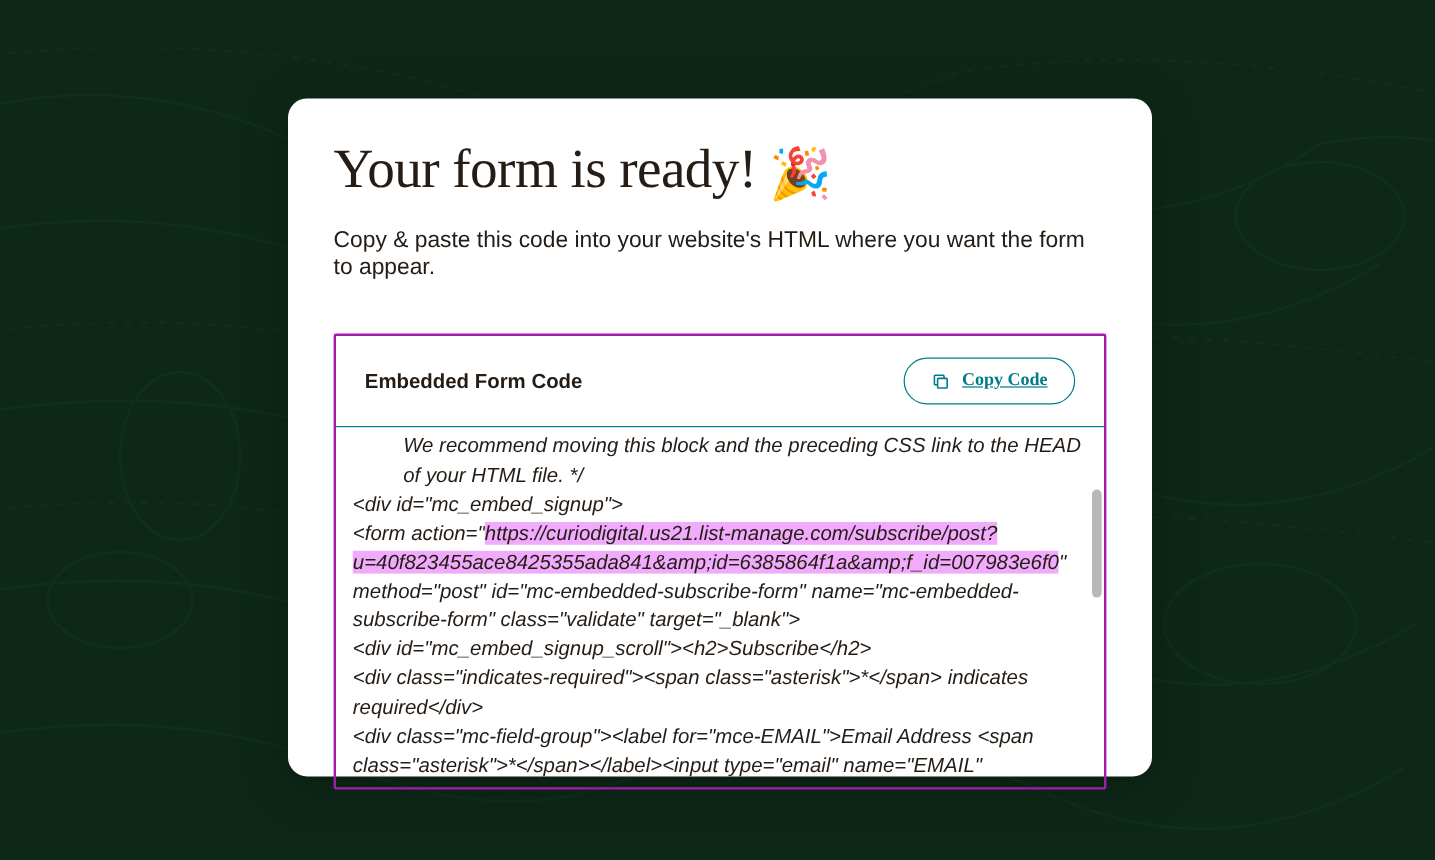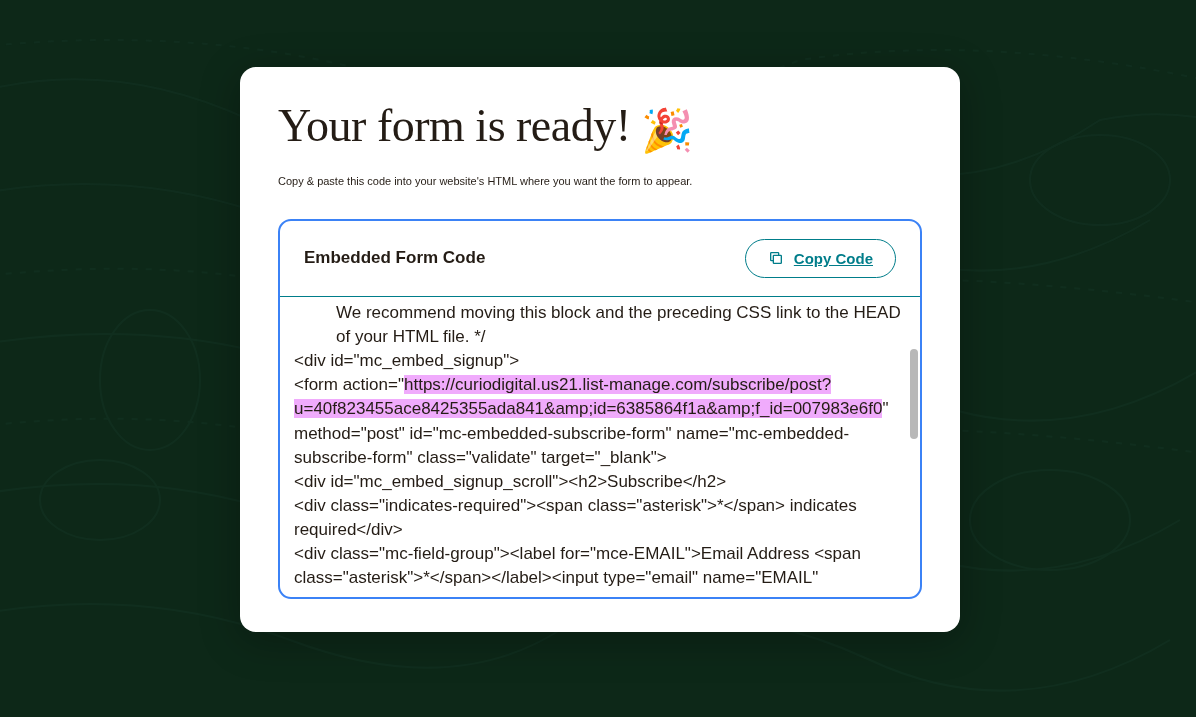--- a/index.html
+++ b/index.html
@@ -20,21 +20,21 @@
     
     .topo-bg {
       position: absolute;
       inset: 0;
       opacity: 0.3;
     }
     
     .modal {
       position: absolute;
       left: 240px;
-      top: 67px;
+      top: 82px;
       width: 720px;
       height: 565px;
       background: #ffffff;
       border-radius: 16px;
       padding: 32px 38px;
       box-shadow: 0 8px 40px rgba(0,0,0,0.3);
     }
     
     .title {
       font-family: Georgia, 'Times New Roman', serif;
@@ -44,28 +44,28 @@
       margin-bottom: 20px;
       letter-spacing: -0.5px;
     }
     
     .title-emoji {
       font-size: 42px;
       vertical-align: middle;
     }
     
     .subtitle {
-      font-size: 11px;
-      color: #241c15;
-      margin-bottom: 32px;
+      font-size: 19px;
+      color: #241c15;
+      margin-bottom: 44px;
     }
     
     .code-panel {
-      border: 2px solid #3b82f6;
-      border-radius: 13px;
+      border: 2px solid #a21caf;
+      border-radius: 2px;
     }
     
     .code-header {
       display: flex;
       justify-content: space-between;
       align-items: center;
       padding: 18px 24px;
       border-bottom: 1px solid #007d8a;
     }
     
@@ -77,20 +77,21 @@
     
     .copy-btn {
       display: inline-flex;
       align-items: center;
       gap: 10px;
       padding: 10px 22px;
       border: 1px solid #007d8a;
       border-radius: 24px;
       background: transparent;
       cursor: pointer;
+      font-family: Liberation Serif, serif;
     }
     
     .copy-icon {
       width: 16px;
       height: 16px;
       position: relative;
     }
     
     .copy-icon svg {
       width: 16px;
@@ -104,20 +105,21 @@
       color: #007d8a;
       font-size: 15px;
       font-weight: 600;
       text-decoration: underline;
     }
     
     .code-body {
       position: relative;
       height: 300px;
       overflow: hidden;
+      font-style: italic;
     }
     
     .code-content {
       padding: 4px 14px;
       font-size: 17px;
       line-height: 1.42;
       color: #241c15;
       font-family: -apple-system, BlinkMacSystemFont, "Segoe UI", Helvetica, Arial, sans-serif;
       word-wrap: break-word;
       overflow-wrap: break-word;

